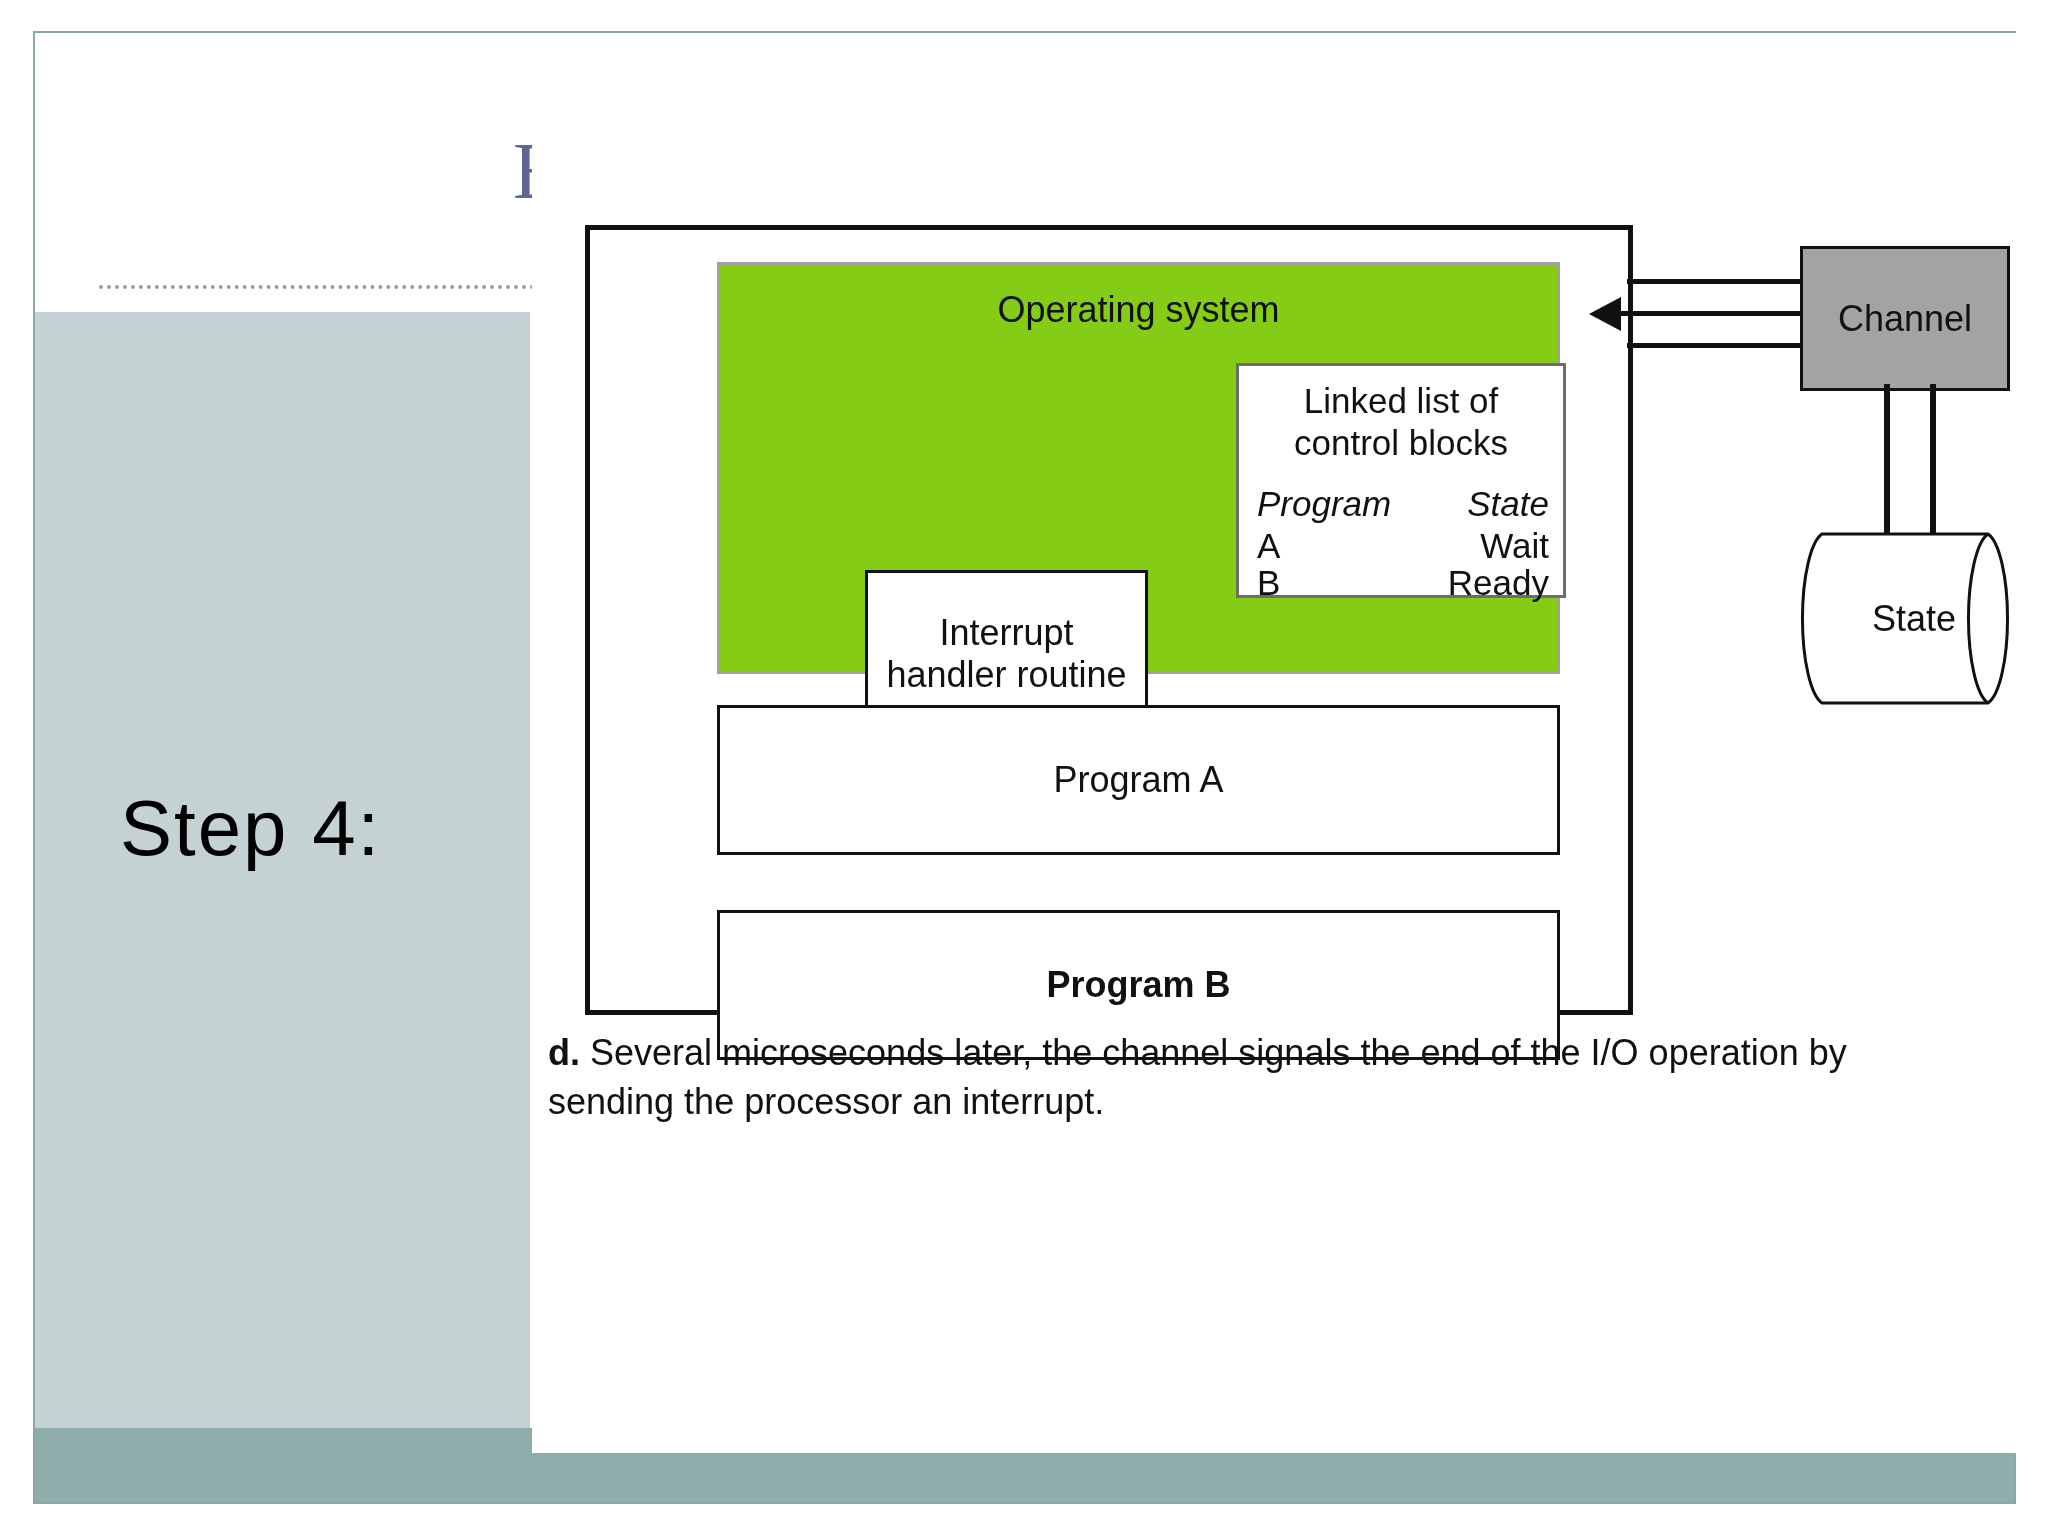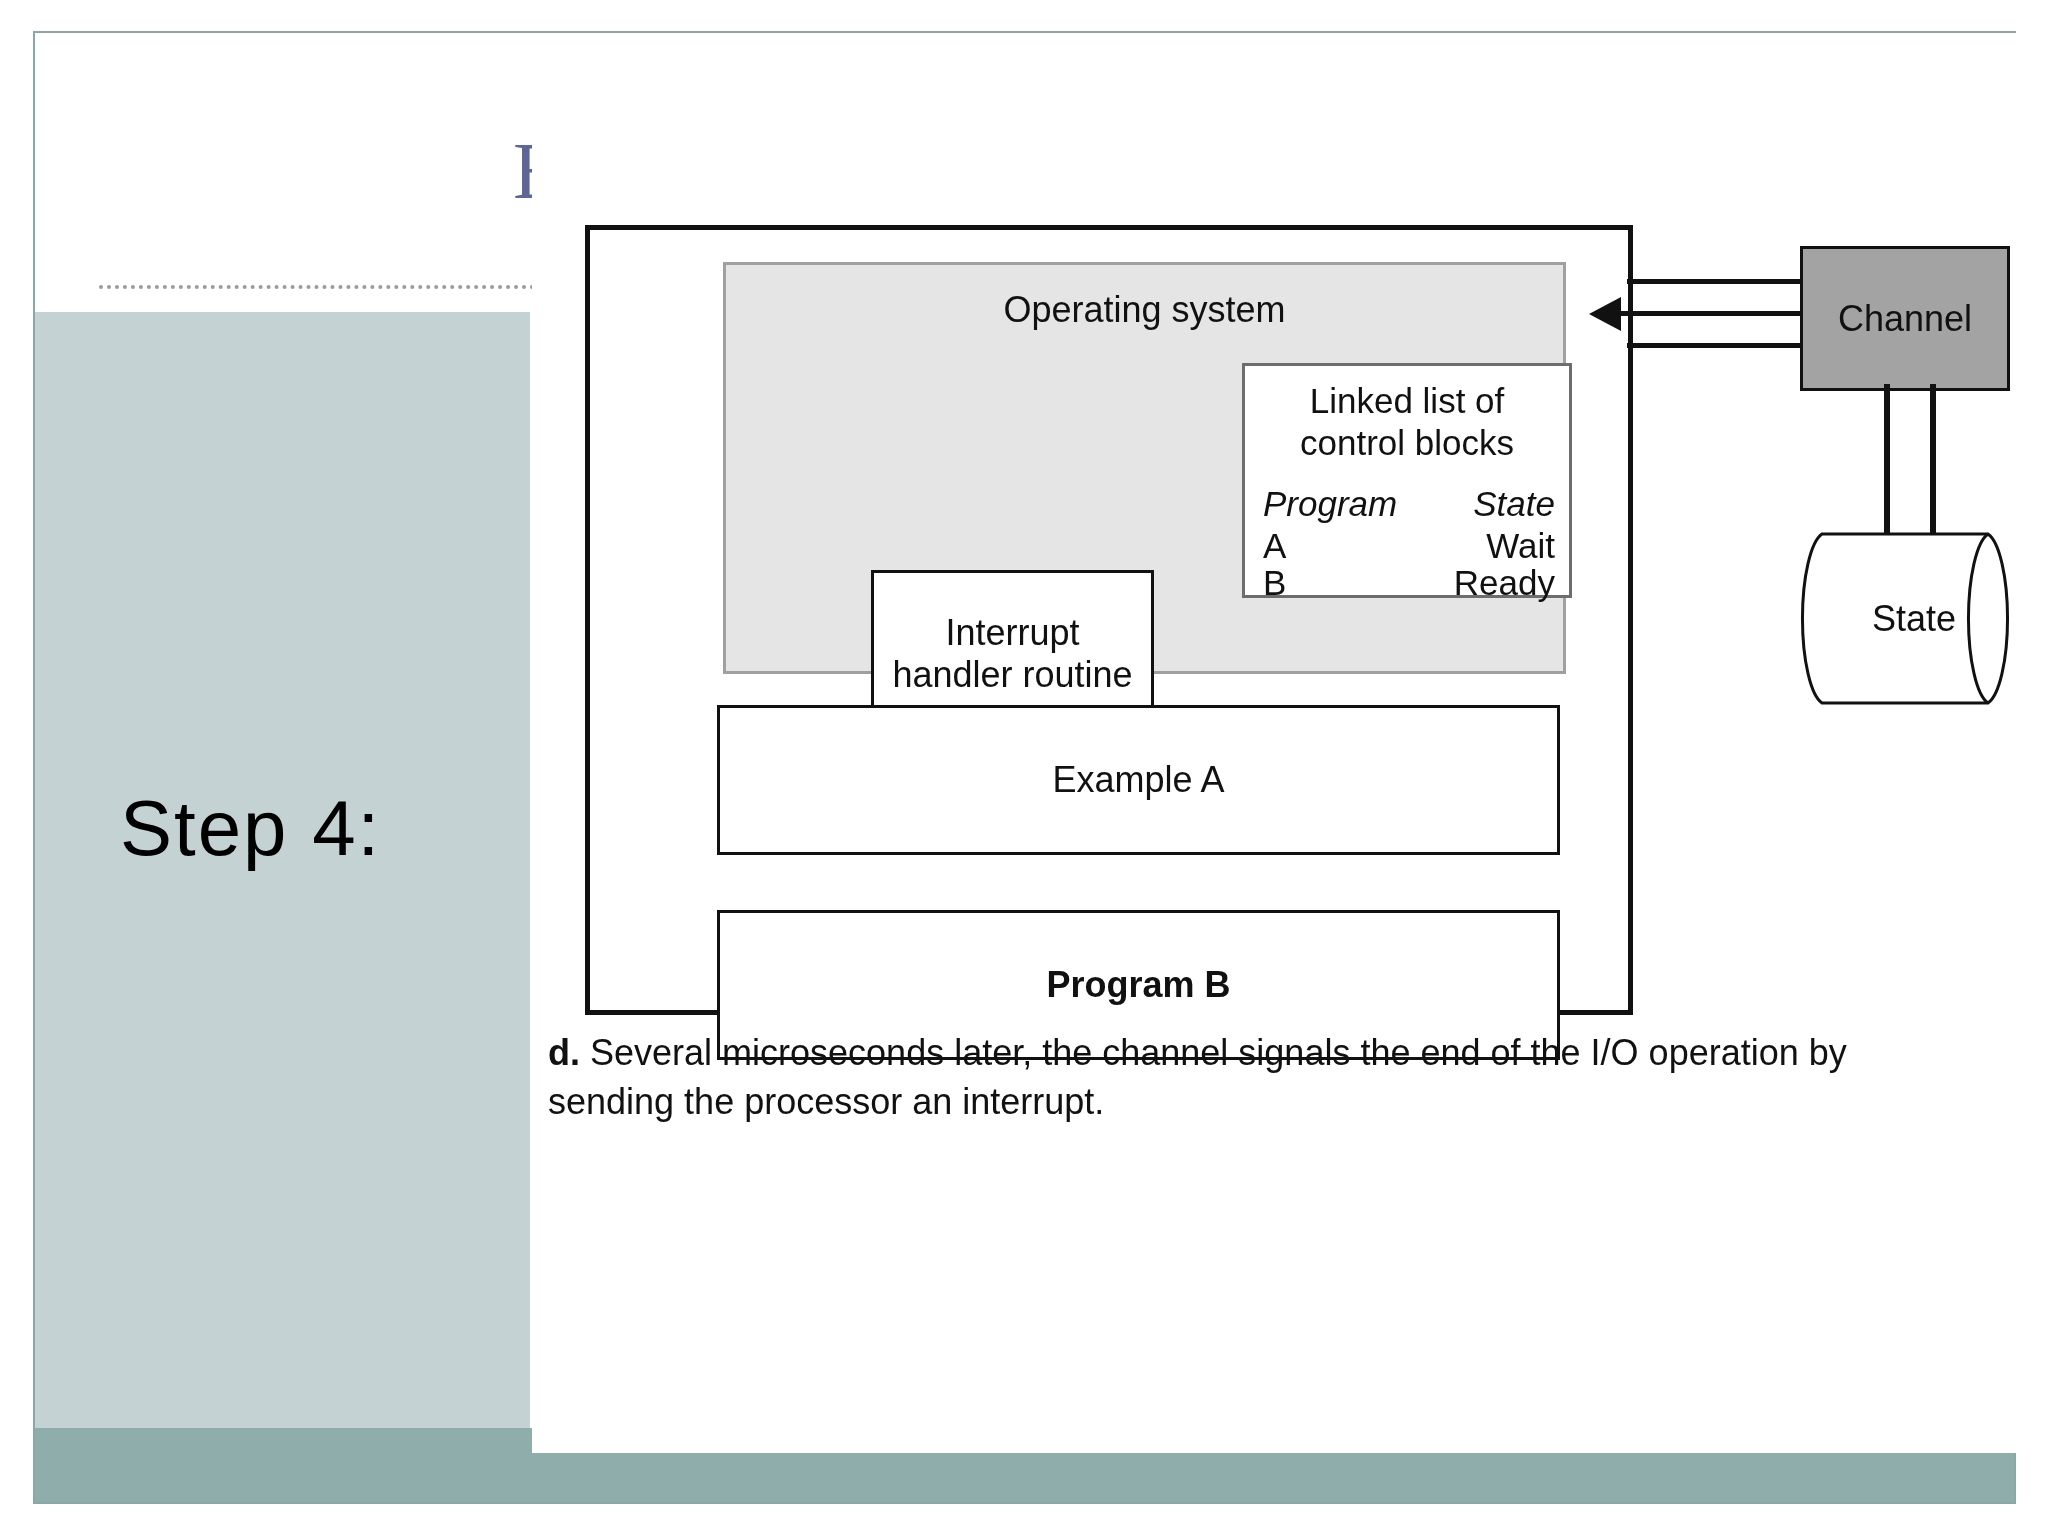--- a/index.html
+++ b/index.html
@@ -133,22 +133,21 @@
 
   
   #os-box {
     position: absolute;
     left: 127px;
     top: 32px;
     width: 843px;
     height: 412px;
     border: 3px solid #a0a0a0;
     box-sizing: border-box;
-    background: #e5e5e5;
-    margin-left: 6px;
+    background: #84cc16;
   }
   #os-label {
     position: absolute;
     left: 0;
     top: 24px;
     width: 100%;
     text-align: center;
     font-size: 36px;
     color: #111111;
   }
@@ -425,21 +424,21 @@
                   <td class="col-program">B</td>
                   <td class="col-state">Ready</td>
                 </tr>
               </tbody>
             </table>
           </div>
         </div>
       </div>
 
       <div id="program-a-box" class="program-box">
-        <div class="program-label">Example A</div>
+        <div class="program-label">Program A</div>
       </div>
 
       <div id="program-b-box" class="program-box">
         <div class="program-label">Program B</div>
       </div>
     </div>
 
     <div id="channel-line-top" class="channel-line"></div>
     <div id="channel-line-middle" class="channel-line"></div>
     <div id="channel-line-bottom" class="channel-line"></div>

